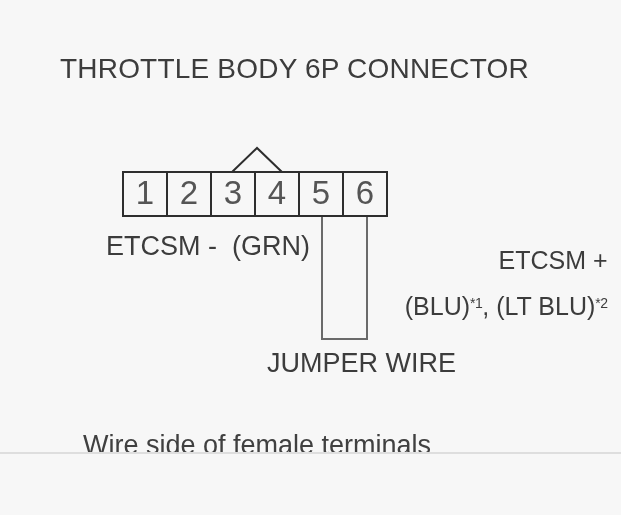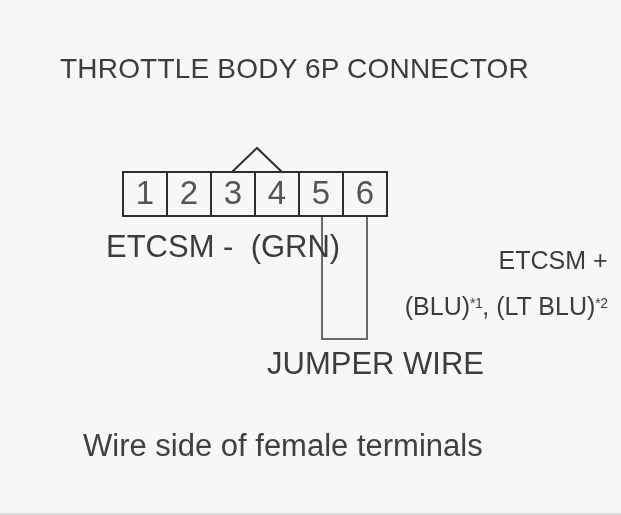--- a/index.html
+++ b/index.html
@@ -4,21 +4,21 @@
 <style>
   html, body {
     margin: 0;
     padding: 0;
     background: #f7f7f7;
     font-family: "Liberation Sans", "DejaVu Sans", sans-serif;
   }
   .canvas {
     position: relative;
     width: 621px;
-    height: 515px;
+    height: 454px;
     background: #f7f7f7;
     overflow: hidden;
     color: #3d3d3d;
   }
   .title {
     position: absolute;
     left: 60px;
     top: 52px;
     font-size: 28px;
     line-height: 33px;
@@ -55,21 +55,21 @@
   }
   .wire {
     position: absolute;
     background: #6a6a6a;
   }
   .wire-pin5-down  { left: 321px; top: 217px; width: 2px;  height: 122px; }
   .wire-pin6-down  { left: 366px; top: 217px; width: 2px;  height: 122px; }
   .wire-jumper-bot { left: 321px; top: 338px; width: 47px; height: 2px;  }
   .label {
     position: absolute;
-    font-size: 31px;
+    font-size: 27px;
     line-height: 29px;
     color: #3c3c3c;
     white-space: pre;
   }
   .etcsm-minus { left: 106px; top: 232px; }
   .etcsm-plus  { left: 377px; top: 226px; font-size: 25px; line-height: 23px; text-align: right; }
   .etcsm-plus sup {
     font-size: 14px;
     line-height: 0;
     vertical-align: 7px;

